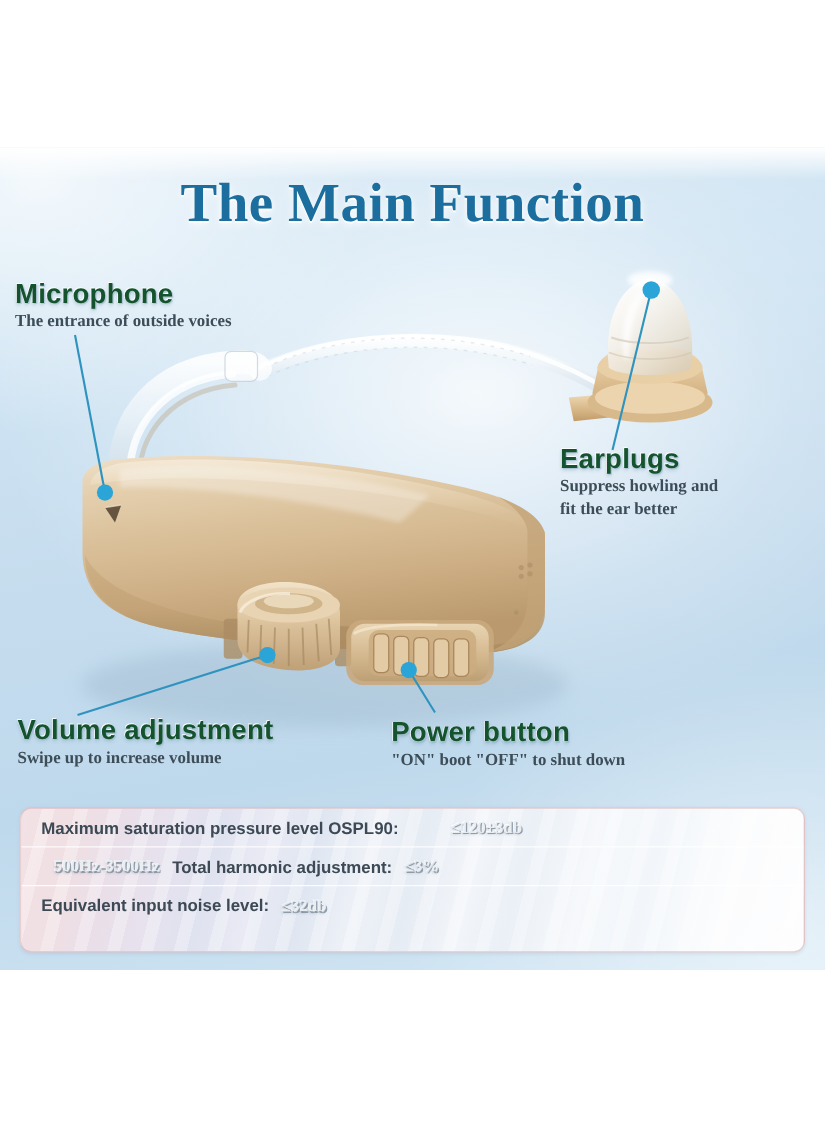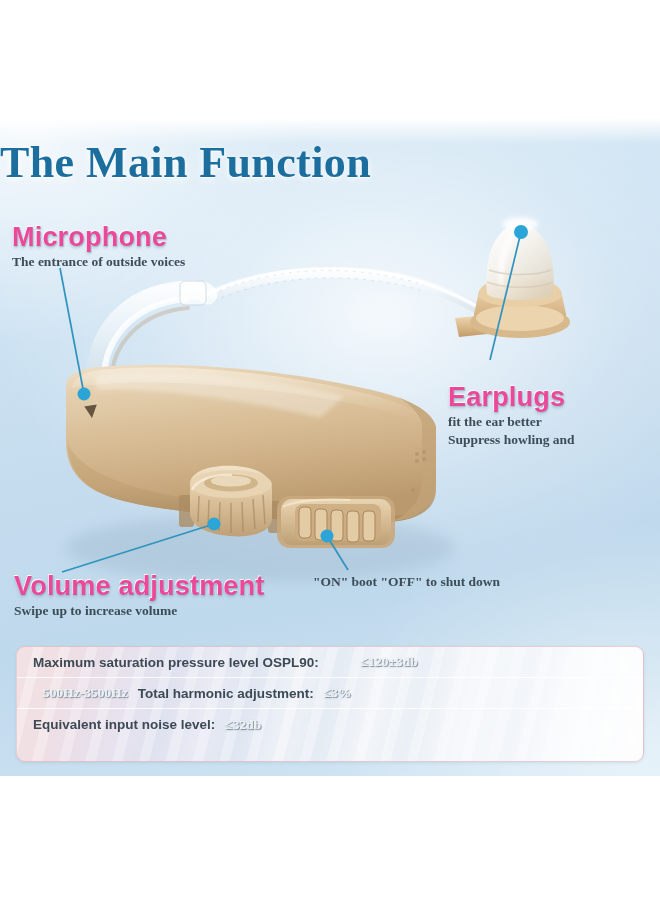--- a/index.html
+++ b/index.html
@@ -29,54 +29,55 @@
     background:radial-gradient(ellipse at 90% 90%, rgba(255,255,255,0.45) 0%, rgba(255,255,255,0) 70%);
   }
   .panel-top-fade {
     position:absolute; left:0; top:118px; width:660px; height:26px;
     background:linear-gradient(#ffffff, rgba(255,255,255,0));
   }
 
   
   .title {
     position:absolute; left:0; top:137px; width:660px;
+    text-align:center;
     font-family:"Liberation Serif", serif;
     font-weight:700;
     font-size:44px;
     letter-spacing:0.4px;
     color:#1b6e9d;
     text-shadow:0 2px 7px rgba(255,255,255,0.95), 0 1px 0 rgba(255,255,255,0.9);
   }
 
   
   .callout { position:absolute; }
   .c-head {
     font-family:"Liberation Sans", sans-serif;
     font-weight:700;
-    font-size:27px;
+    font-size:22px;
     letter-spacing:0.2px;
-    color:#ec4899;
+    color:#14532d;
     text-shadow:
       1px 1px 0 rgba(150,180,200,0.55),
      -0.6px -0.6px 0 rgba(255,255,255,0.9),
       0 2px 3px rgba(120,150,175,0.45);
     white-space:nowrap;
   }
   .c-sub {
     font-family:Liberation Serif, serif;
     font-weight:600;
     font-size:13.5px;
     line-height:16.5px;
     color:#3c4d58;
     white-space:nowrap;
     margin-top:1px;
   }
 
   #callout-microphone { left:12px; top:222px; }
-  #callout-earplugs   { left:448px; top:382px; }
+  #callout-earplugs   { left:448px; top:354px; }
   #callout-volume     { left:14px; top:571px; }
   #callout-power      { left:313px; top:573px; }
 
   
   #leaders { position:absolute; left:0; top:0; width:660px; height:900px; }
 
   
   #device { position:absolute; left:0; top:118px; width:660px; height:520px; }
 
   
@@ -318,30 +319,31 @@
     </g>
   </svg>
 
   <div class="callout" id="callout-microphone">
     <div class="c-head">Microphone</div>
     <div class="c-sub">The entrance of outside voices</div>
   </div>
 
   <div class="callout" id="callout-earplugs">
     <div class="c-head">Earplugs</div>
+    <div class="c-sub">Suppress howling and</div>
     <div class="c-sub">fit the ear better</div>
-    <div class="c-sub">Suppress howling and</div>
   </div>
 
   <div class="callout" id="callout-volume">
     <div class="c-head">Volume adjustment</div>
     <div class="c-sub">Swipe up to increase volume</div>
   </div>
 
   <div class="callout" id="callout-power">
+    <div class="c-head">Power button</div>
     <div class="c-sub">"ON" boot "OFF" to shut down</div>
   </div>
 
   <div class="spec-table">
     <div class="spec-stripes"></div>
 
     <div class="spec-row">
       <span class="lbl">Maximum saturation pressure level OSPL90:</span>
       <span class="gap-lg"></span>
       <span class="val">≤120±3db</span>

